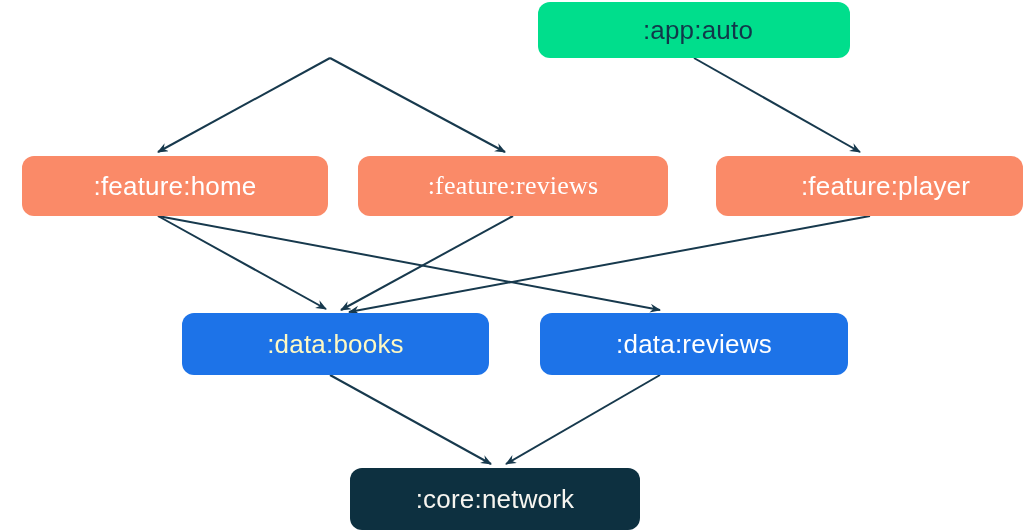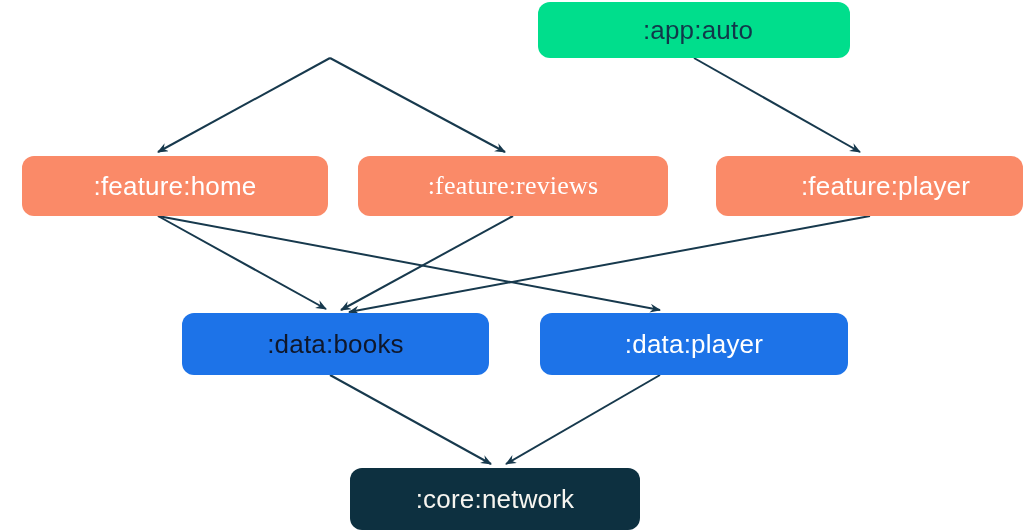--- a/index.html
+++ b/index.html
@@ -66,22 +66,22 @@
   <div class="node" style="left: 2px; top: 156px; width: 306px; height: 60px; background: rgb(250, 138, 104); margin-left: 20px;">
     <span class="node-label" style="color: rgb(255, 255, 255);">:feature:home</span>
   </div>
   <div class="node" style="left: 358px; top: 156px; width: 310px; height: 60px; background: rgb(250, 138, 104); font-family: Liberation Serif, serif;">
     <span class="node-label" style="color: rgb(255, 255, 255);">:feature:reviews</span>
   </div>
   <div class="node" style="left: 716px; top: 156px; width: 307px; height: 60px; background: rgb(250, 138, 104);">
     <span class="node-label" style="color: rgb(255, 255, 255); margin-left: 32px;">:feature:player</span>
   </div>
   <div class="node" style="left: 182px; top: 313px; width: 307px; height: 62px; background: rgb(29, 115, 232);">
-    <span class="node-label" style="color: #0f172a;">:data:books</span>
+    <span class="node-label" style="color: #fef9c3;">:data:books</span>
   </div>
   <div class="node" style="left: 540px; top: 313px; width: 308px; height: 62px; background: rgb(29, 115, 232);">
-    <span class="node-label" style="color: rgb(255, 255, 255);">:data:player</span>
+    <span class="node-label" style="color: rgb(255, 255, 255);">:data:reviews</span>
   </div>
   <div class="node" style="left: 350px; top: 468px; width: 290px; height: 62px; background: rgb(13, 48, 64);">
     <span class="node-label" style="color: rgb(247, 245, 240);">:core:network</span>
   </div>
 
 </div>
 
 </body></html>

